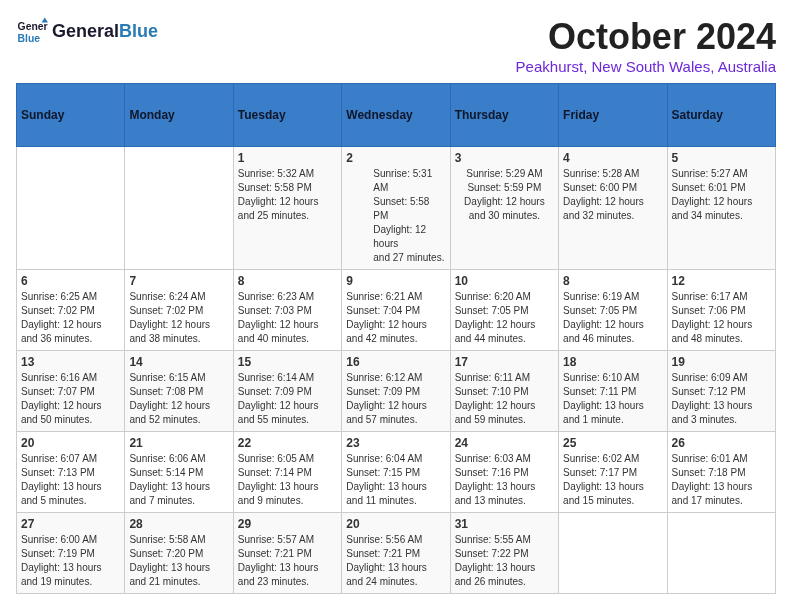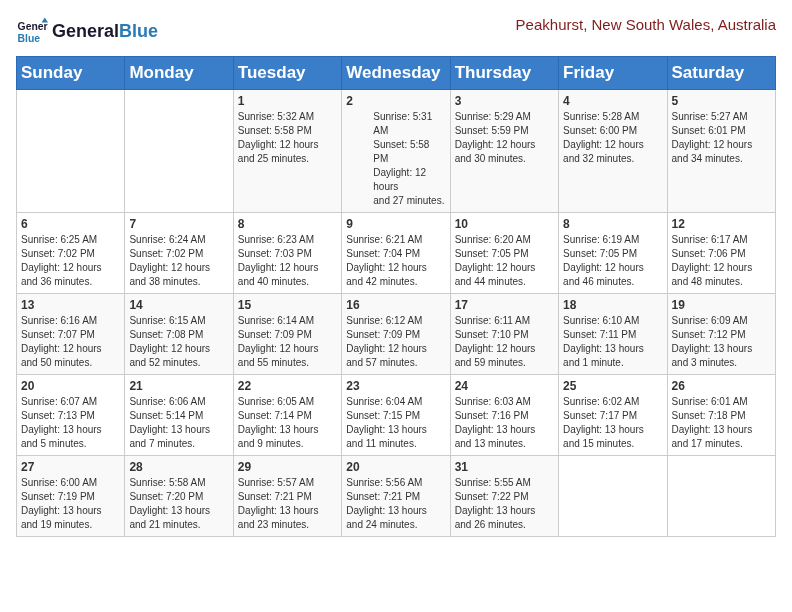--- a/index.html
+++ b/index.html
@@ -34,33 +34,33 @@
     .title-block {
       text-align: right;
     }
     .month-title {
       font-size: 36px;
       font-weight: bold;
       color: #222;
     }
     .subtitle {
       font-size: 15px;
-      color: #7f1d1d;
+      color: #6d28d9;
     }
     table {
       width: 100%;
       border-collapse: collapse;
       font-size: 11px;
     }
     thead tr th {
       background-color: #3a7dc9;
-      color: #ffffff;
-      padding: 6px 4px;
+      color: #0f172a;
+      padding: 24px 4px;
       text-align: left;
-      font-size: 17px;
+      font-size: 12px;
       font-weight: bold;
       border: 1px solid #2a6ab9;
     }
     tbody tr td {
       border: 1px solid #ccc;
       vertical-align: top;
       padding: 4px;
       height: 80px;
       width: 108px;
       color: #333;
@@ -94,20 +94,21 @@
       <text x="2" y="32" font-size="13" font-weight="bold" fill="#2a7ab5" font-family="Arial">Blue</text>
       <polygon points="32,8 40,8 36,2" fill="#2a7ab5"></polygon>
     </svg>
     <div>
       <div class="logo-text">
         <span style="color:#1a1a2e">General</span><span style="color:#2a7ab5">Blue</span>
       </div>
     </div>
   </div>
   <div class="title-block">
+    <div class="month-title">October 2024</div>
     <div class="subtitle">Peakhurst, New South Wales, Australia</div>
   </div>
 </div>
 
 <table>
   <thead>
     <tr>
     <th>Sunday</th>
         <th>Monday</th>
         <th>Tuesday</th>
@@ -130,21 +131,21 @@
         </td>
         <td>
           <span class="day-num">2</span>
           <div class="day-info" style="white-space: pre-line; margin-left: 27px;">Sunrise: 5:31 AM
 Sunset: 5:58 PM
 Daylight: 12 hours
 and 27 minutes.</div>
         </td>
         <td>
           <span class="day-num">3</span>
-          <div class="day-info" style="white-space: pre-line;">Sunrise: 5:29 AM
+          <div class="day-info" style="white-space: pre-line; text-align: center;">Sunrise: 5:29 AM
 Sunset: 5:59 PM
 Daylight: 12 hours
 and 30 minutes.</div>
         </td>
         <td>
           <span class="day-num">4</span>
           <div class="day-info" style="white-space: pre-line;">Sunrise: 5:28 AM
 Sunset: 6:00 PM
 Daylight: 12 hours
 and 32 minutes.</div>

